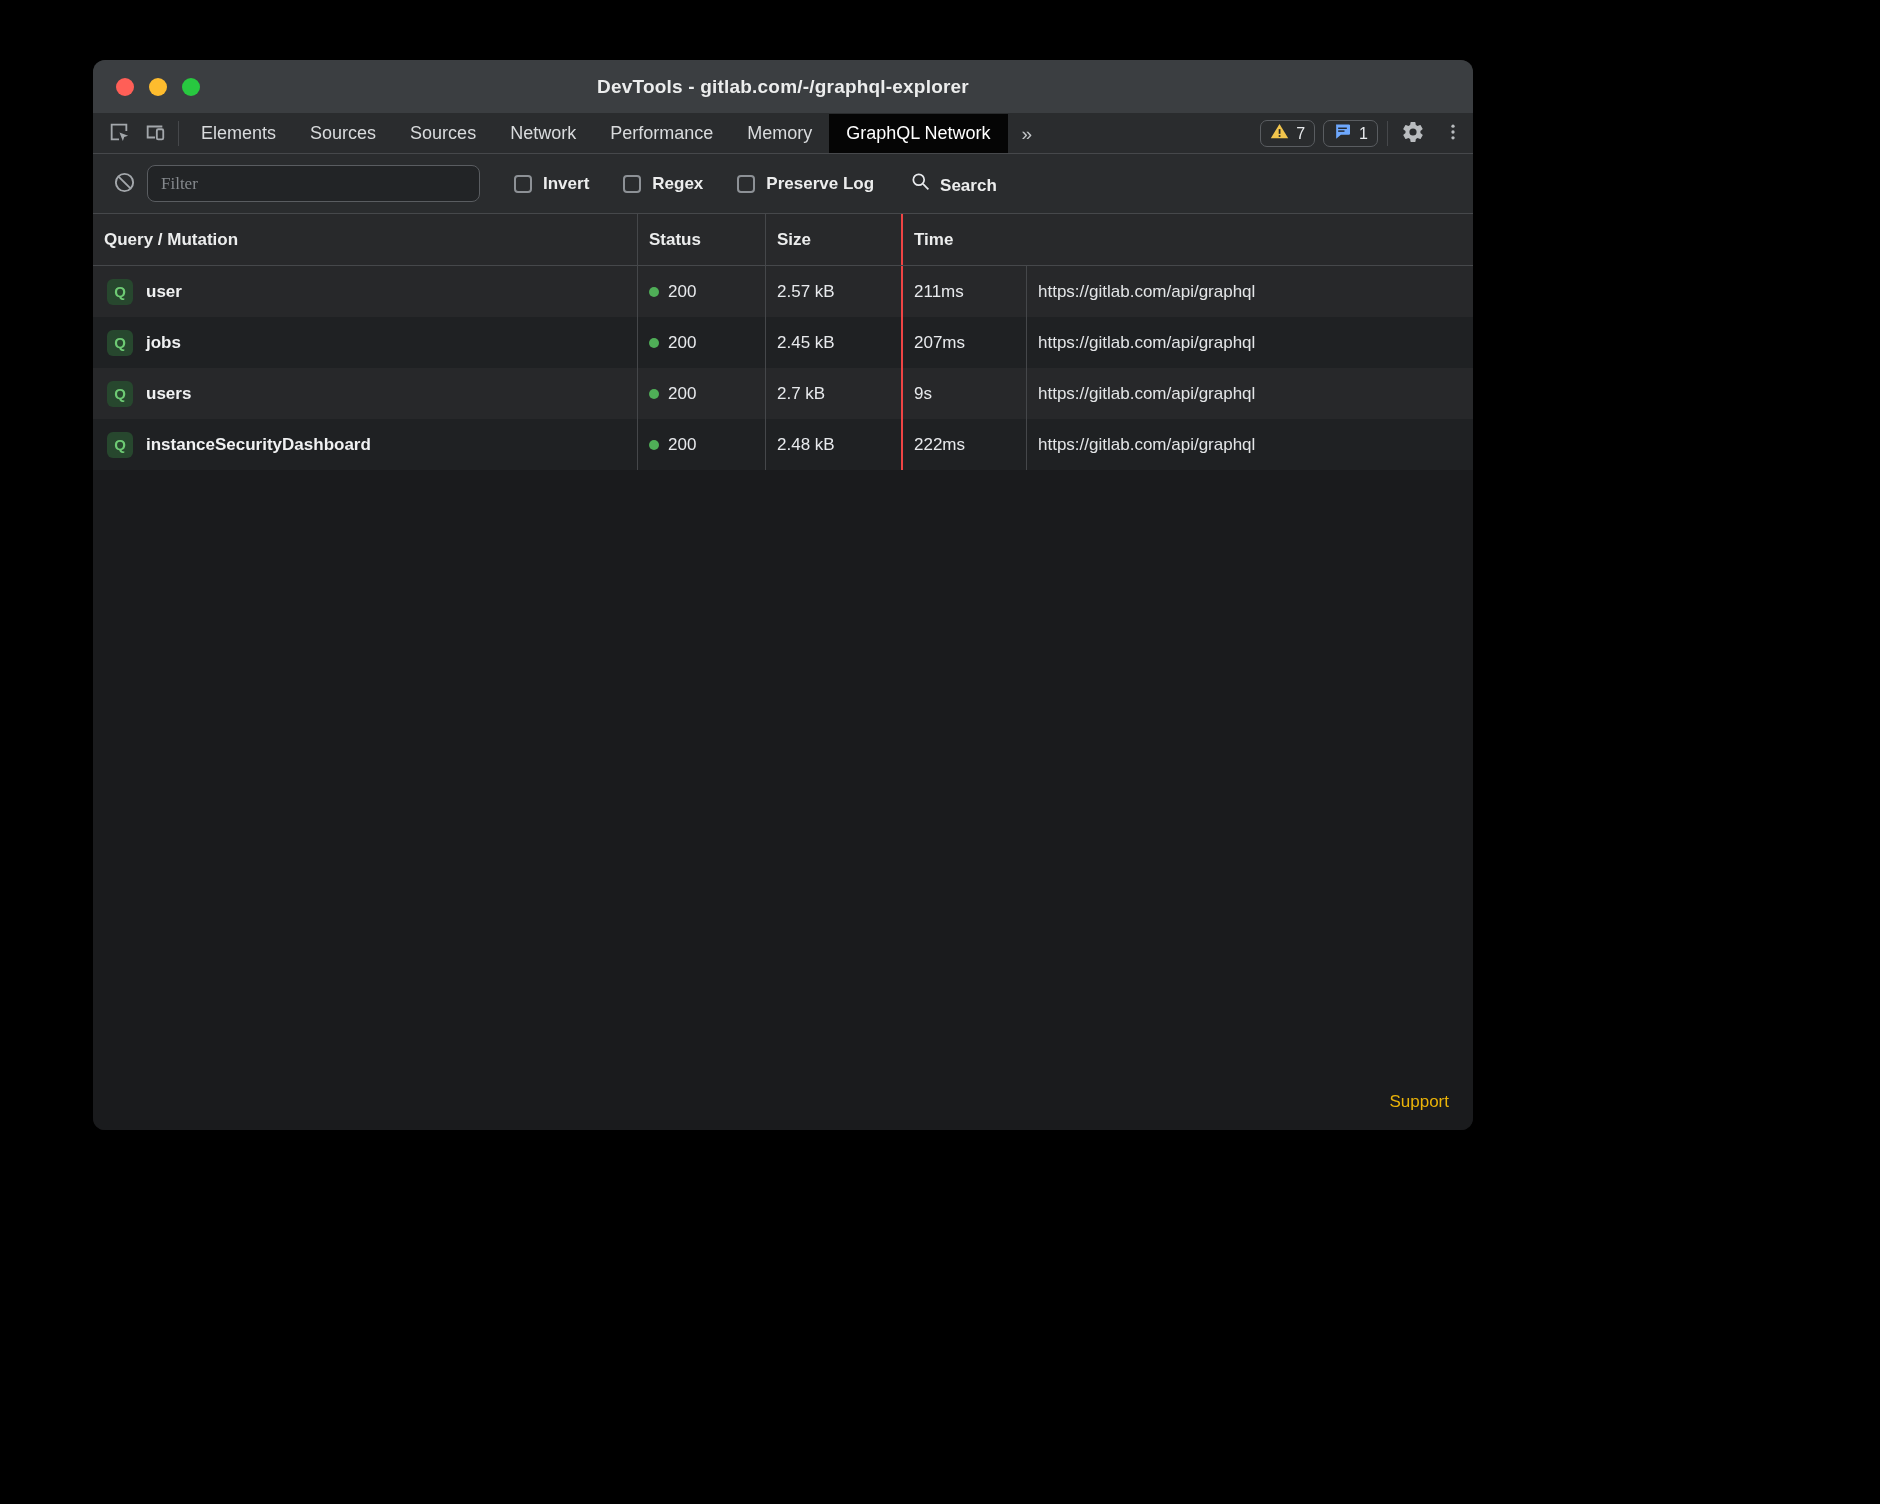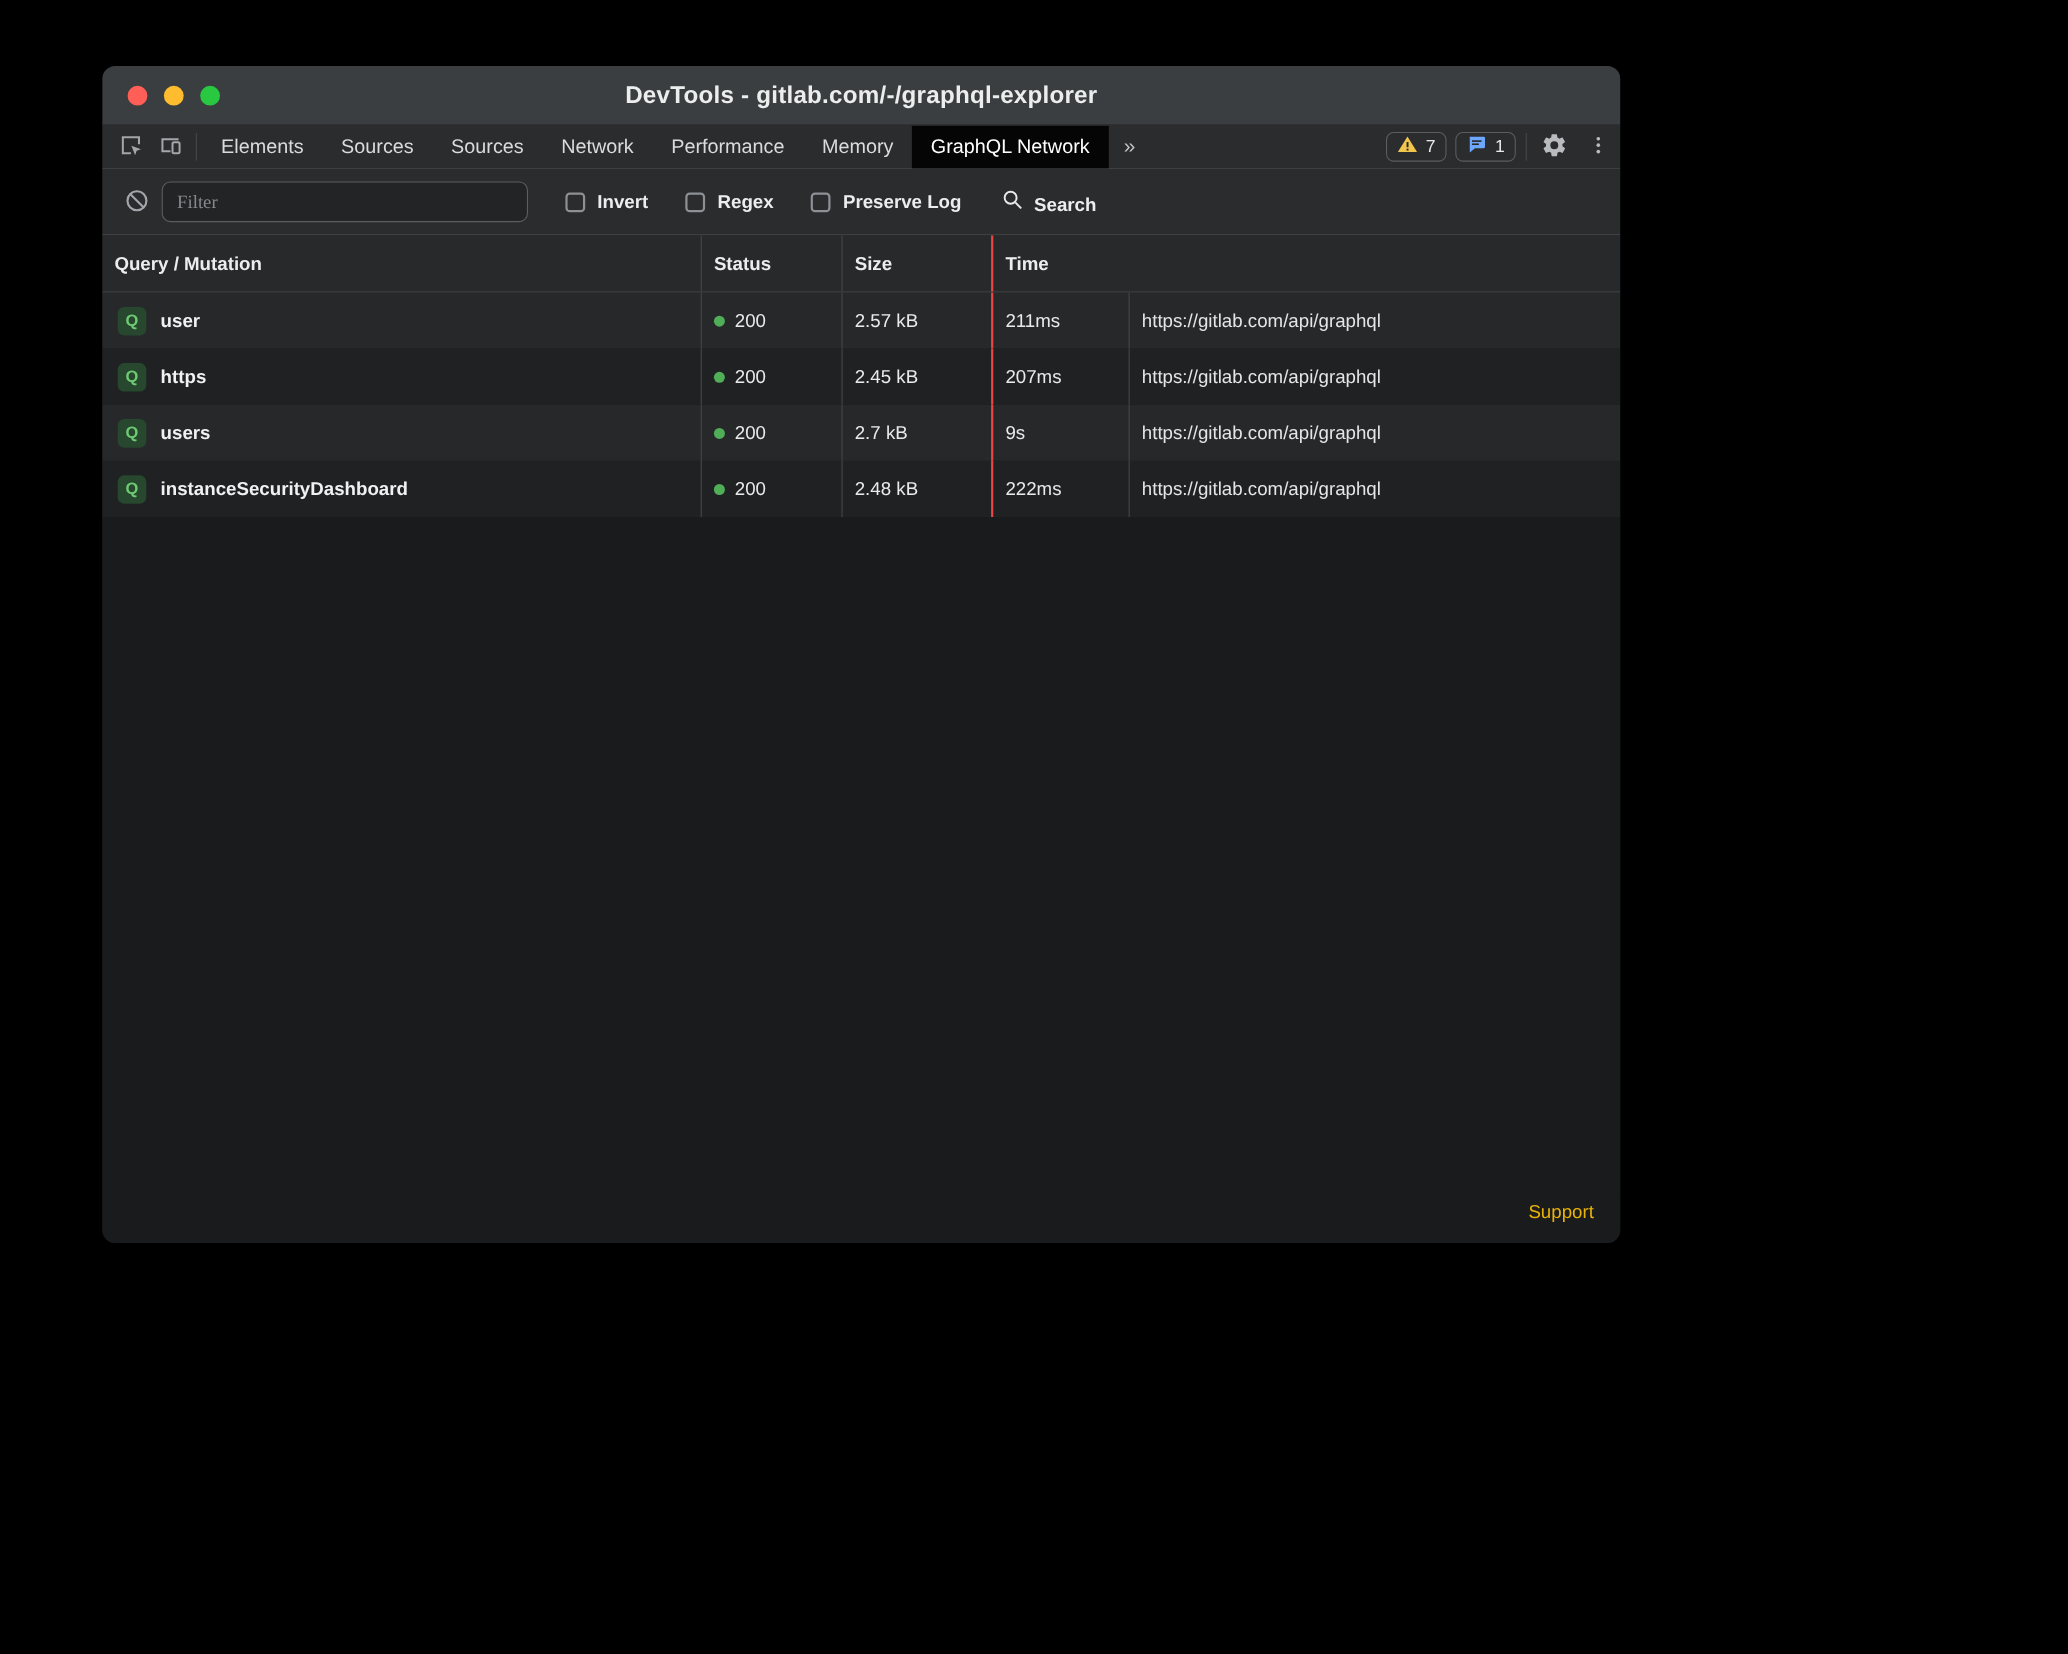--- a/index.html
+++ b/index.html
@@ -28,21 +28,21 @@
     position: relative;
     border-bottom: 1px solid #2a2c2e;
   }
   .traffic { position: absolute; left: 23px; display: flex; gap: 15px; }
   .tl { width: 18px; height: 18px; border-radius: 50%; }
   .tl.red { background: #ff5f57; }
   .tl.yellow { background: #febc2e; }
   .tl.green { background: #28c840; }
   .win-title {
     flex: 1; text-align: center;
-    color: #eceded; font-weight: bold; font-size: 22px;
+    color: #eceded; font-weight: bold; font-size: 19px;
     letter-spacing: .2px;
   }
 
   
   .tabbar {
     flex: 0 0 40px;
     background: #2a2c2e;
     border-bottom: 1px solid #46484b;
     display: flex; align-items: stretch;
     padding-left: 8px;
@@ -311,21 +311,21 @@
     <div class="cell c-size">2.57 kB</div>
     <div class="cell c-time">211ms</div>
     <div class="cell c-url">
       <span class="url-text">https://gitlab.com/api/graphql</span>
     </div>
   </div>
 
   <div class="row even">
     <div class="cell c-query">
       <span class="q-badge">Q</span>
-      <span class="op-name">https</span>
+      <span class="op-name">jobs</span>
     </div>
     <div class="cell c-status">
       <span class="status-dot"></span>
       <span>200</span>
     </div>
     <div class="cell c-size">2.45 kB</div>
     <div class="cell c-time">207ms</div>
     <div class="cell c-url">
       <span class="url-text">https://gitlab.com/api/graphql</span>
     </div>

